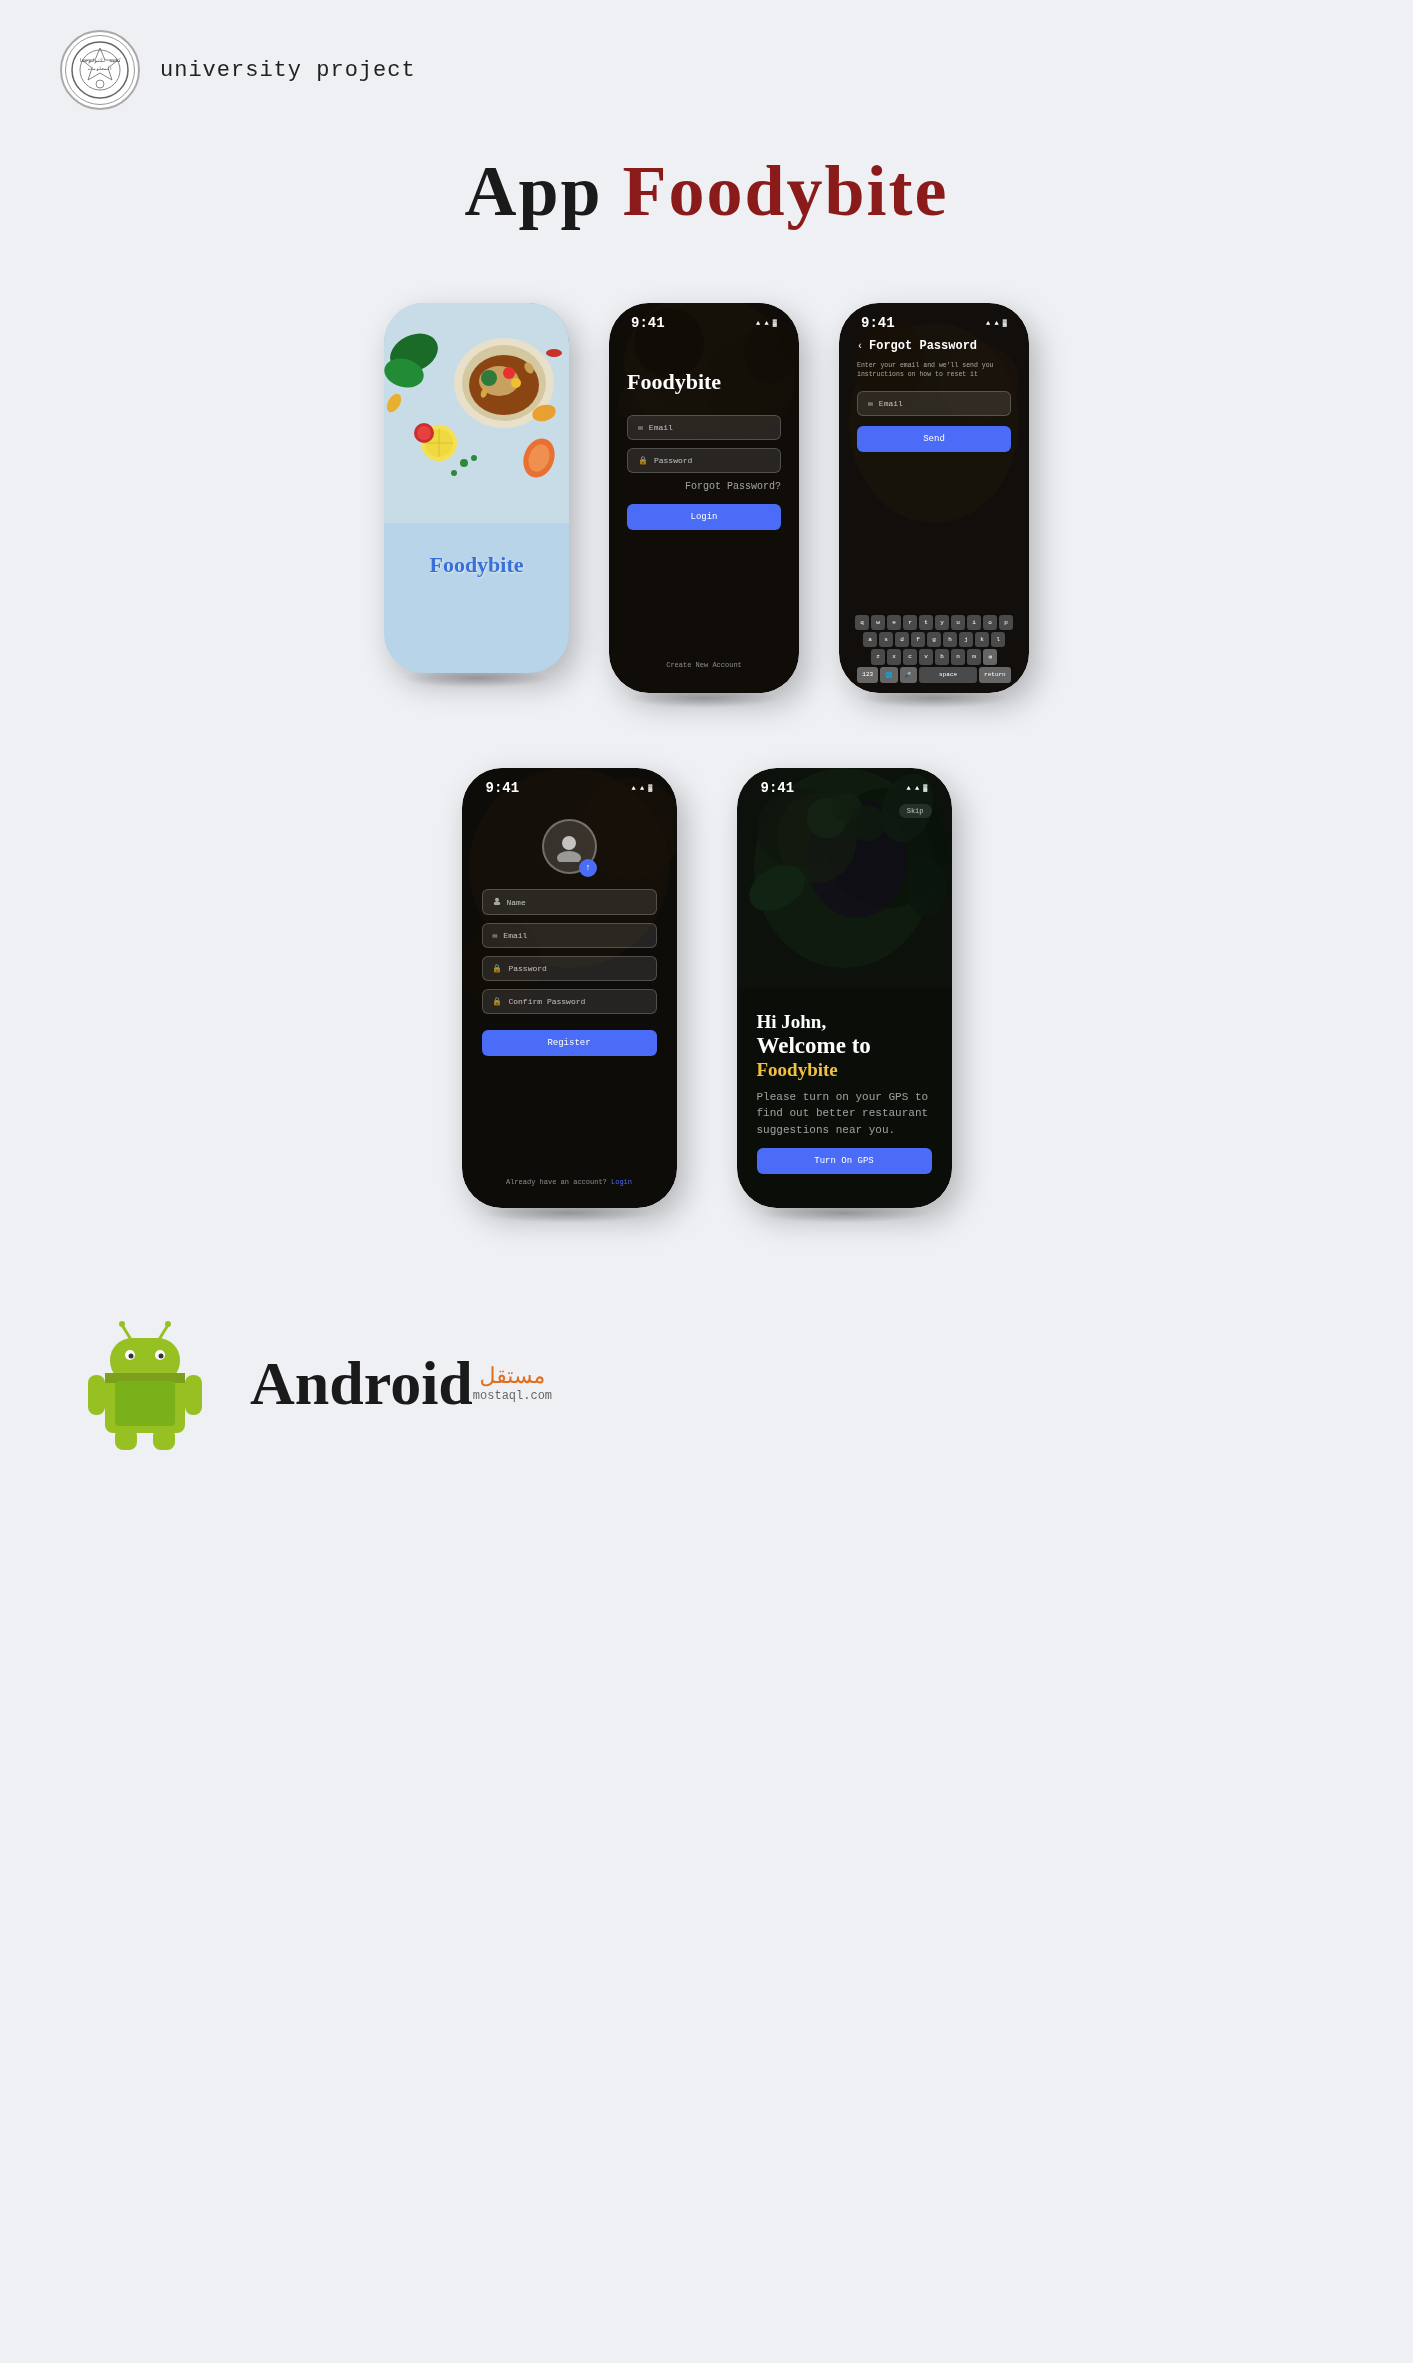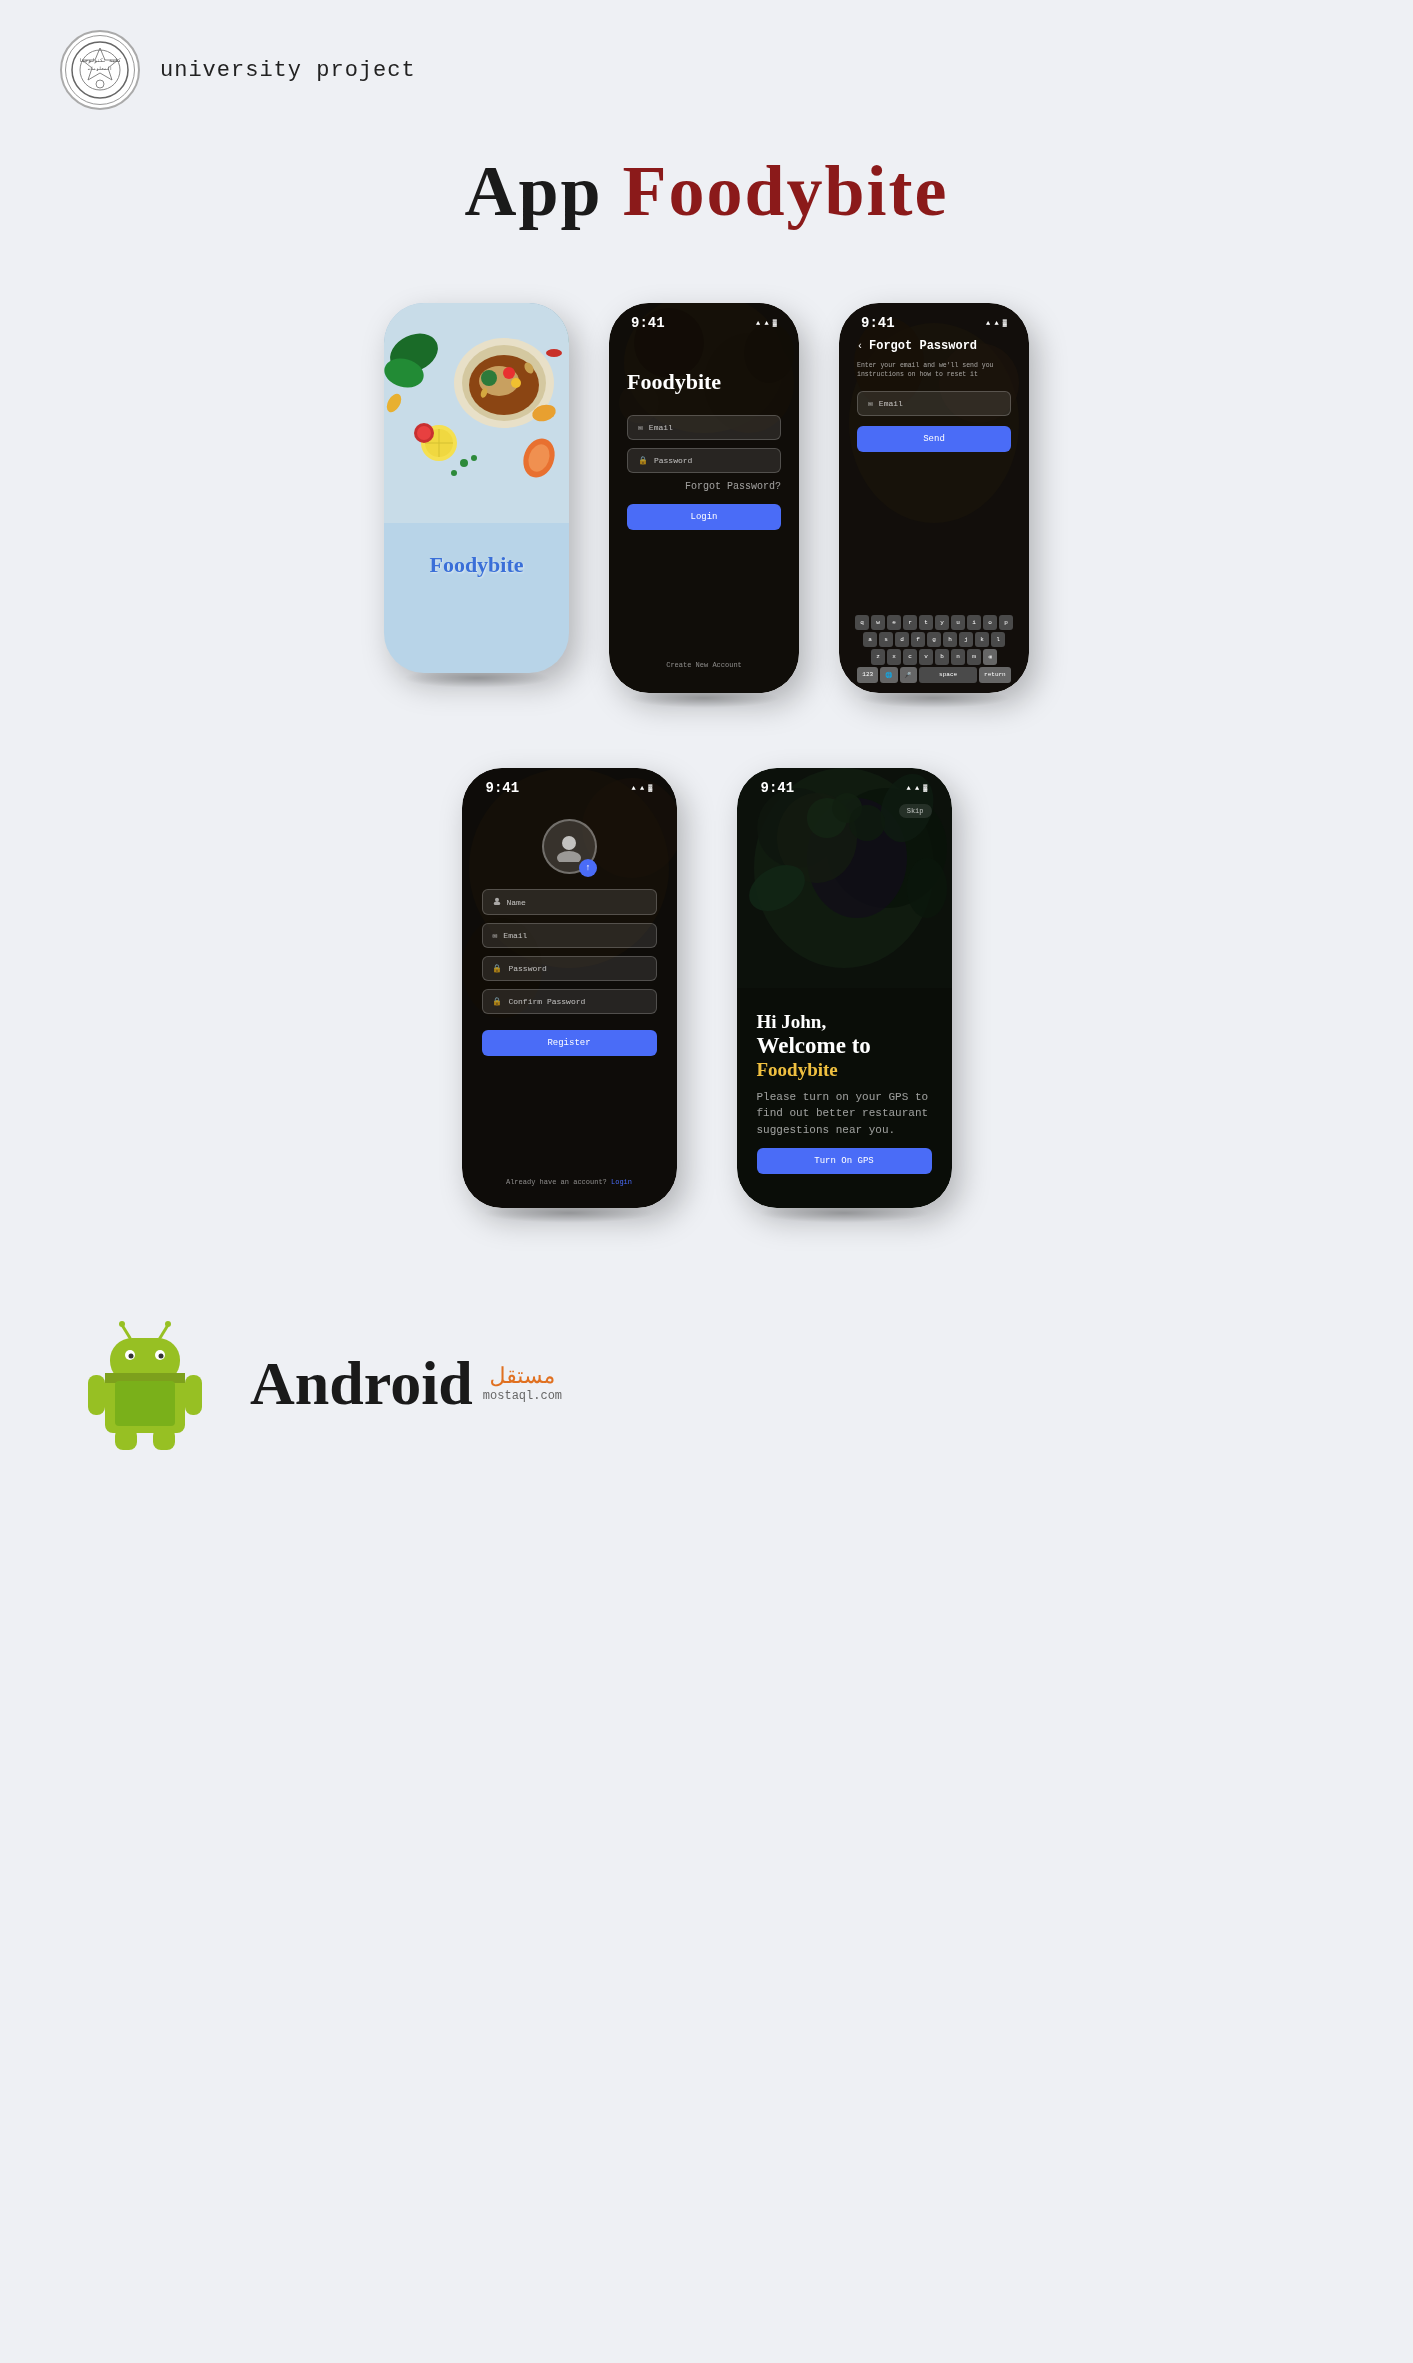--- a/index.html
+++ b/index.html
@@ -657,21 +657,21 @@
       <rect x="35" y="115" width="22" height="22" rx="8" fill="#97c023"></rect>
       <rect x="73" y="115" width="22" height="22" rx="8" fill="#97c023"></rect>
 
       <rect x="25" y="60" width="80" height="10" rx="0" fill="#7da01c"></rect>
       <rect x="25" y="60" width="80" height="4" rx="4" fill="#7da01c"></rect>
 
       <rect x="35" y="68" width="60" height="45" rx="4" fill="#7ab01a"></rect>
     </svg>
   </div>
   <div>
-    <div style="display:flex;align-items:center;gap:10px;text-align:right;">
+    <div style="display:flex;align-items:center;text-align:right;">
       <span style="font-size:62px;font-family:Georgia,serif;font-weight:900;color:#1a1a1a;">Android</span>
       <div style="display:flex;flex-direction:column;align-items:center;">
         <span style="font-size:22px;color:#e07020;font-family:Arial,sans-serif;">مستقل</span>
         <span style="font-size:12px;color:#666;">mostaql.com</span>
       </div>
     </div>
   </div>
 </div>
 
 </body></html>

